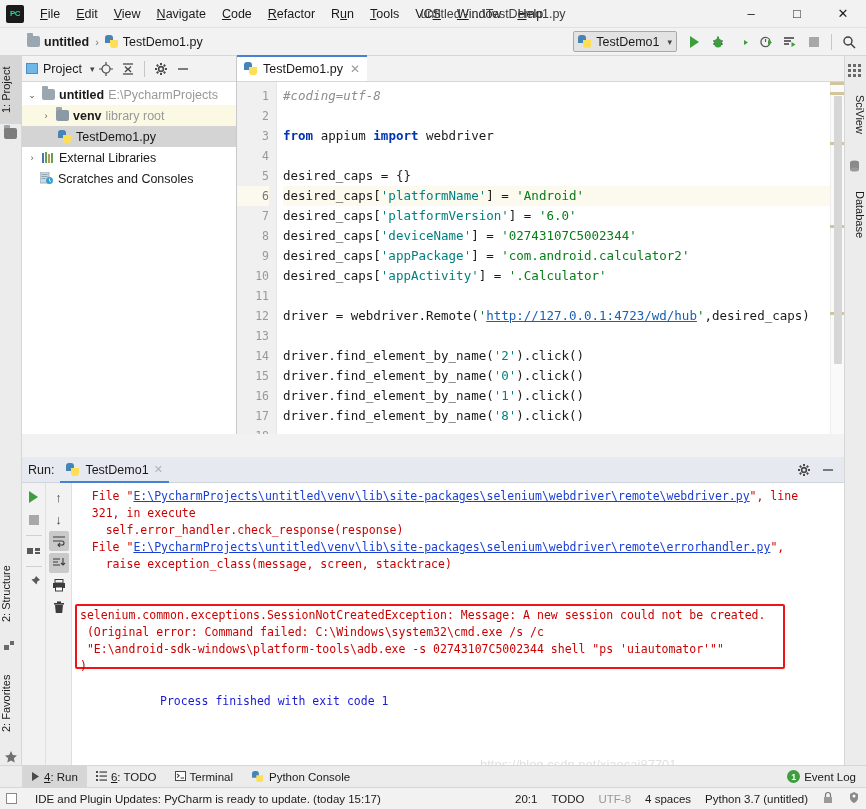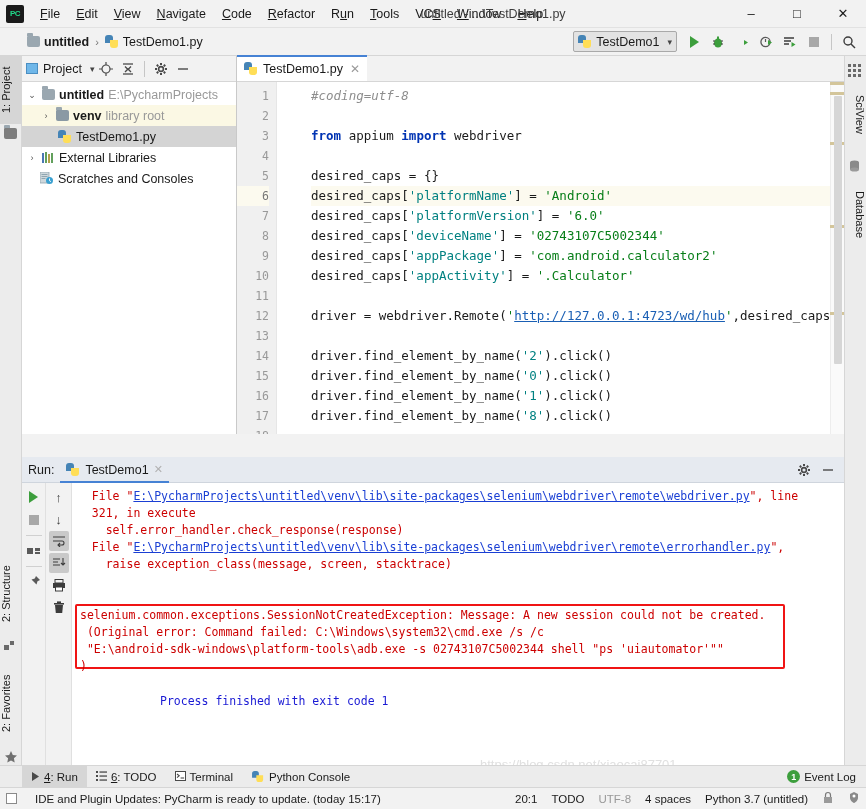--- a/index.html
+++ b/index.html
@@ -165,21 +165,21 @@
     font-family: "DejaVu Sans Mono", monospace; font-size: 11.5px;
     padding-top: 4px; border-right: 1px solid #e6e6e6;
   }
   .gline { height: 20px; line-height: 20px; }
   .gline.cur { background: #fcfaef; color: #777; }
   .codearea {
     flex: 1; padding-top: 4px; position: relative;
     font-family: "DejaVu Sans Mono", monospace; font-size: 12.5px;
     white-space: pre; overflow: hidden; padding-left: 6px;
   }
-  .cline { height: 20px; line-height: 20px; margin-left: 28px; }
+  .cline { height: 20px; line-height: 20px; }
   .cline.cur { background: #fcfaef; }
   .k-comment { color: #8d8d8d; font-style: italic; }
   .k-kw { color: #0033b3; font-weight: bold; }
   .k-str { color: #067d17; }
   .k-teal { color: #008080; }
   .k-plain { color: #1a1a1a; }
   .k-link { color: #1a5fb4; text-decoration: underline; }
   .escroll {
     position: absolute; right: 0; top: 0; width: 14px; bottom: 0;
     background: #fafafa; border-left: 1px solid #ededed;

